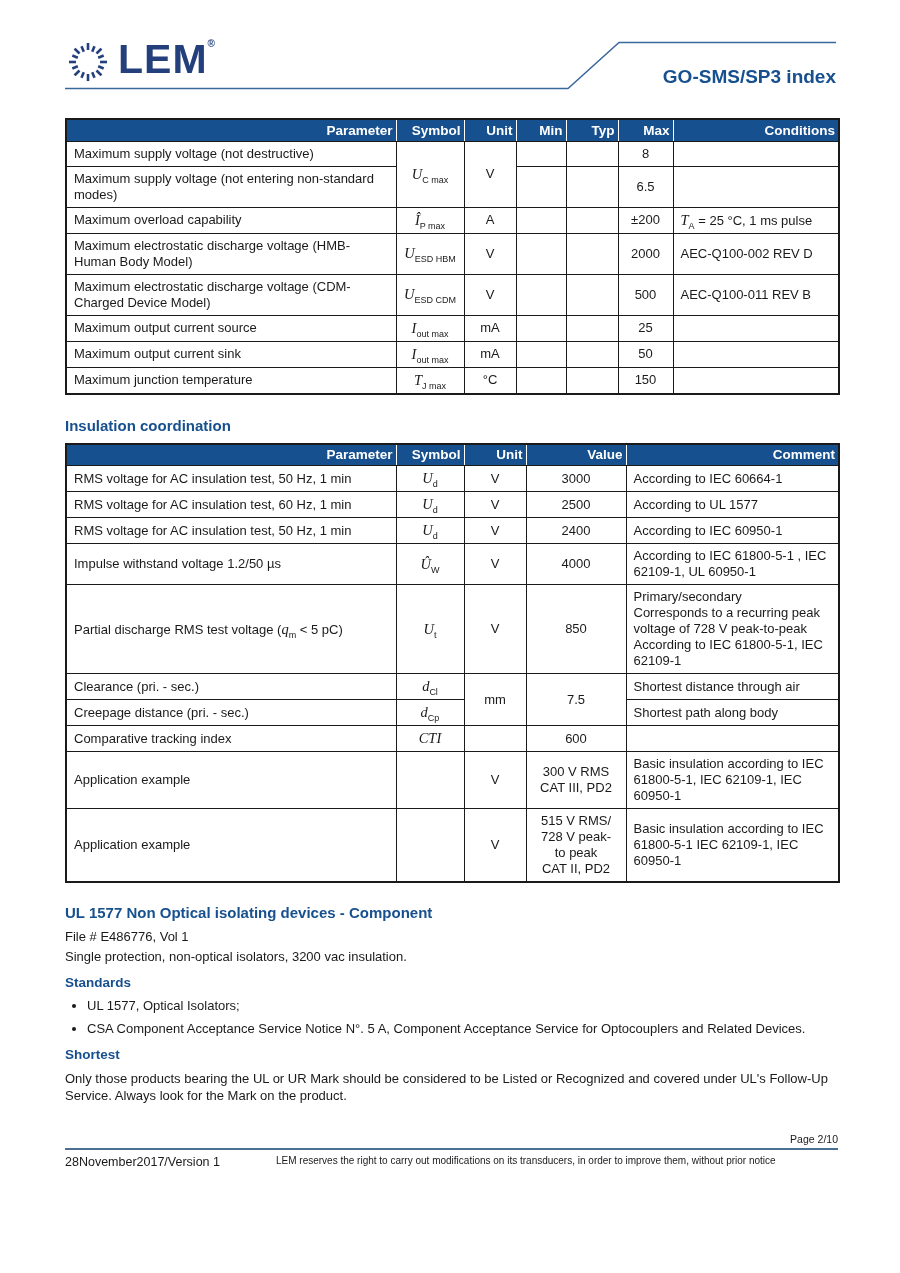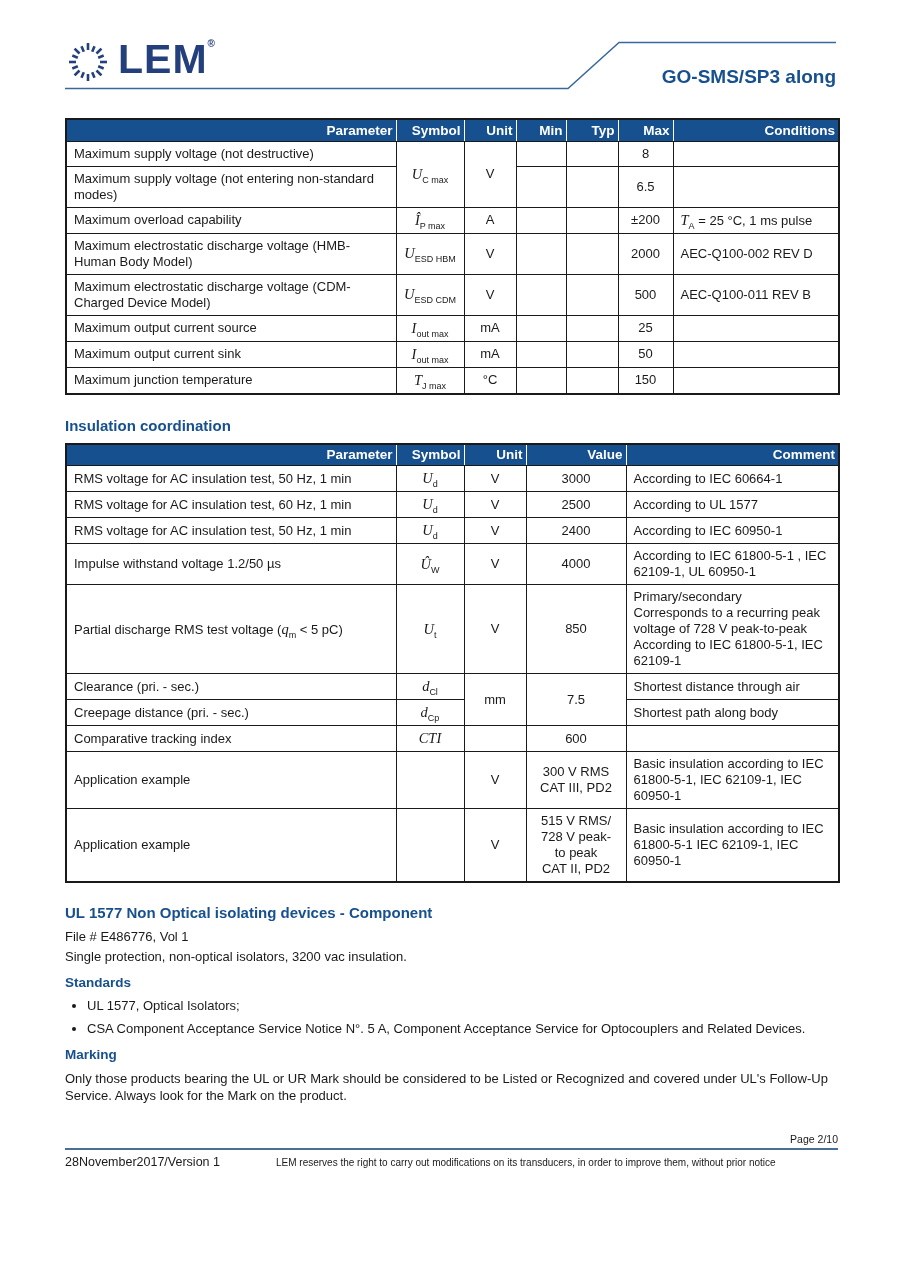--- a/index.html
+++ b/index.html
@@ -38,21 +38,21 @@
   td.ac { text-align: center; }
   .sym { font-family: "Liberation Serif", serif; font-style: italic; font-size: 14.5px;
          white-space: nowrap; }
   .sym sub { font-family: "Liberation Sans", sans-serif; font-style: normal; font-size: 9px;
              line-height: 0; }
 
   
   .footer { position: absolute; left: 65px; top: 1133px; width: 773px; }
   .pagenum { text-align: right; font-size: 10.5px; margin-bottom: 3px; }
   .footrule { border-top: 2px solid #4a6f94; }
-  .credits { display: flex; align-items: center; padding-top: 5px; }
+  .credits { display: flex; align-items: flex-start; padding-top: 5px; }
   .version { font-size: 12.5px; }
   .notice { font-size: 10px; margin-left: 56px; }
 </style>
 </head>
 <body>
 
 <div class="page">
 
   <svg class="header-rule" width="900" height="100" viewBox="0 0 900 100">
     <polyline points="65,88.5 568,88.5 619,42.5 836,42.5" fill="none" stroke="#39689c" stroke-width="1.5"></polyline>
@@ -76,21 +76,21 @@
         <line x1="24" y1="5" x2="24" y2="12" transform="rotate(270 24 24)"></line>
         <line x1="24" y1="7" x2="24" y2="13" transform="rotate(292.5 24 24)"></line>
         <line x1="24" y1="5" x2="24" y2="12" transform="rotate(315 24 24)"></line>
         <line x1="24" y1="7" x2="24" y2="13" transform="rotate(337.5 24 24)"></line>
       </g>
     </svg>
     <span class="logo-text">LEM</span>
     <span class="reg">®</span>
   </div>
 
-  <div class="series-title">GO-SMS/SP3 along</div>
+  <div class="series-title">GO-SMS/SP3 index</div>
 
   <div class="content">
 
     <table>
         <colgroup>
           <col style="width: 330px;">
           <col style="width: 68px;">
           <col style="width: 52px;">
           <col style="width: 50px;">
           <col style="width: 52px;">
@@ -281,21 +281,21 @@
     <h2 class="ul-title">UL 1577 Non Optical isolating devices - Component</h2>
     <p class="body">File # E486776, Vol 1</p>
     <p class="body">Single protection, non-optical isolators, 3200 vac insulation.</p>
 
     <h3>Standards</h3>
     <ul class="bullets">
         <li>UL 1577, Optical Isolators;</li>
         <li>CSA Component Acceptance Service Notice N°. 5 A, Component Acceptance Service for Optocouplers and Related Devices.</li>
       </ul>
 
-    <h3>Marking</h3>
+    <h3>Shortest</h3>
     <p class="body marking">Only those products bearing the UL or UR Mark should be considered to be Listed or Recognized and covered under UL's Follow-Up Service. Always look for the Mark on the product.</p>
   </div>
 
   <div class="footer">
     <div class="pagenum">Page 2/10</div>
     <div class="footrule"></div>
     <div class="credits">
       <span class="version">28November2017/Version 1</span>
       <span class="notice">LEM reserves the right to carry out modifications on its transducers, in order to improve them, without prior notice</span>
     </div>

